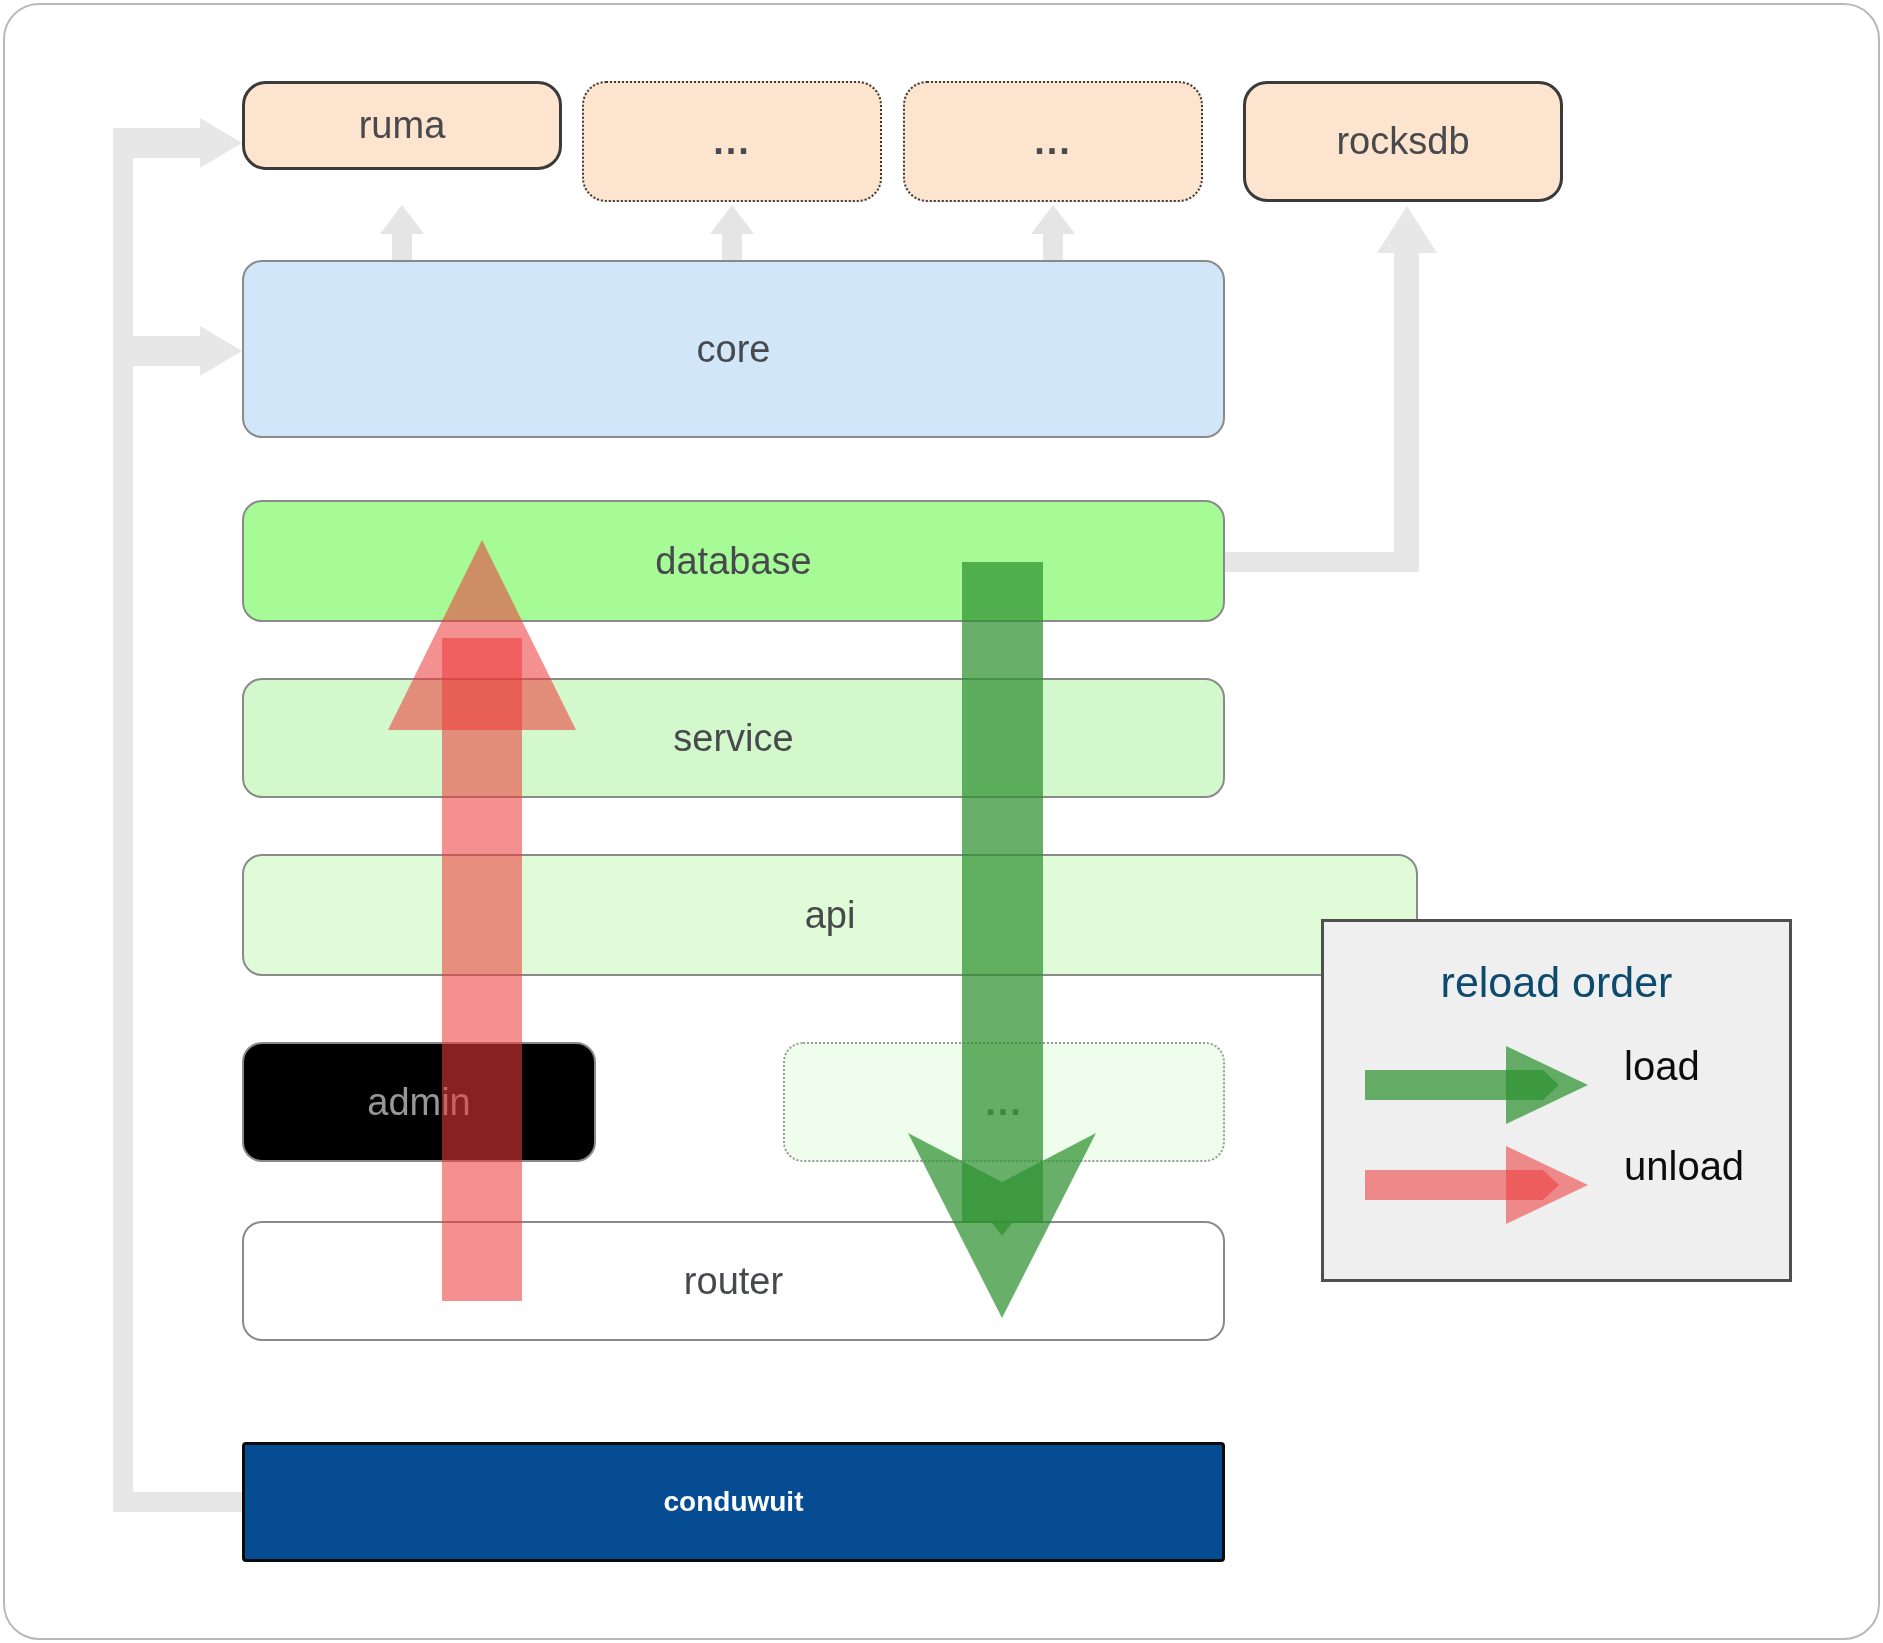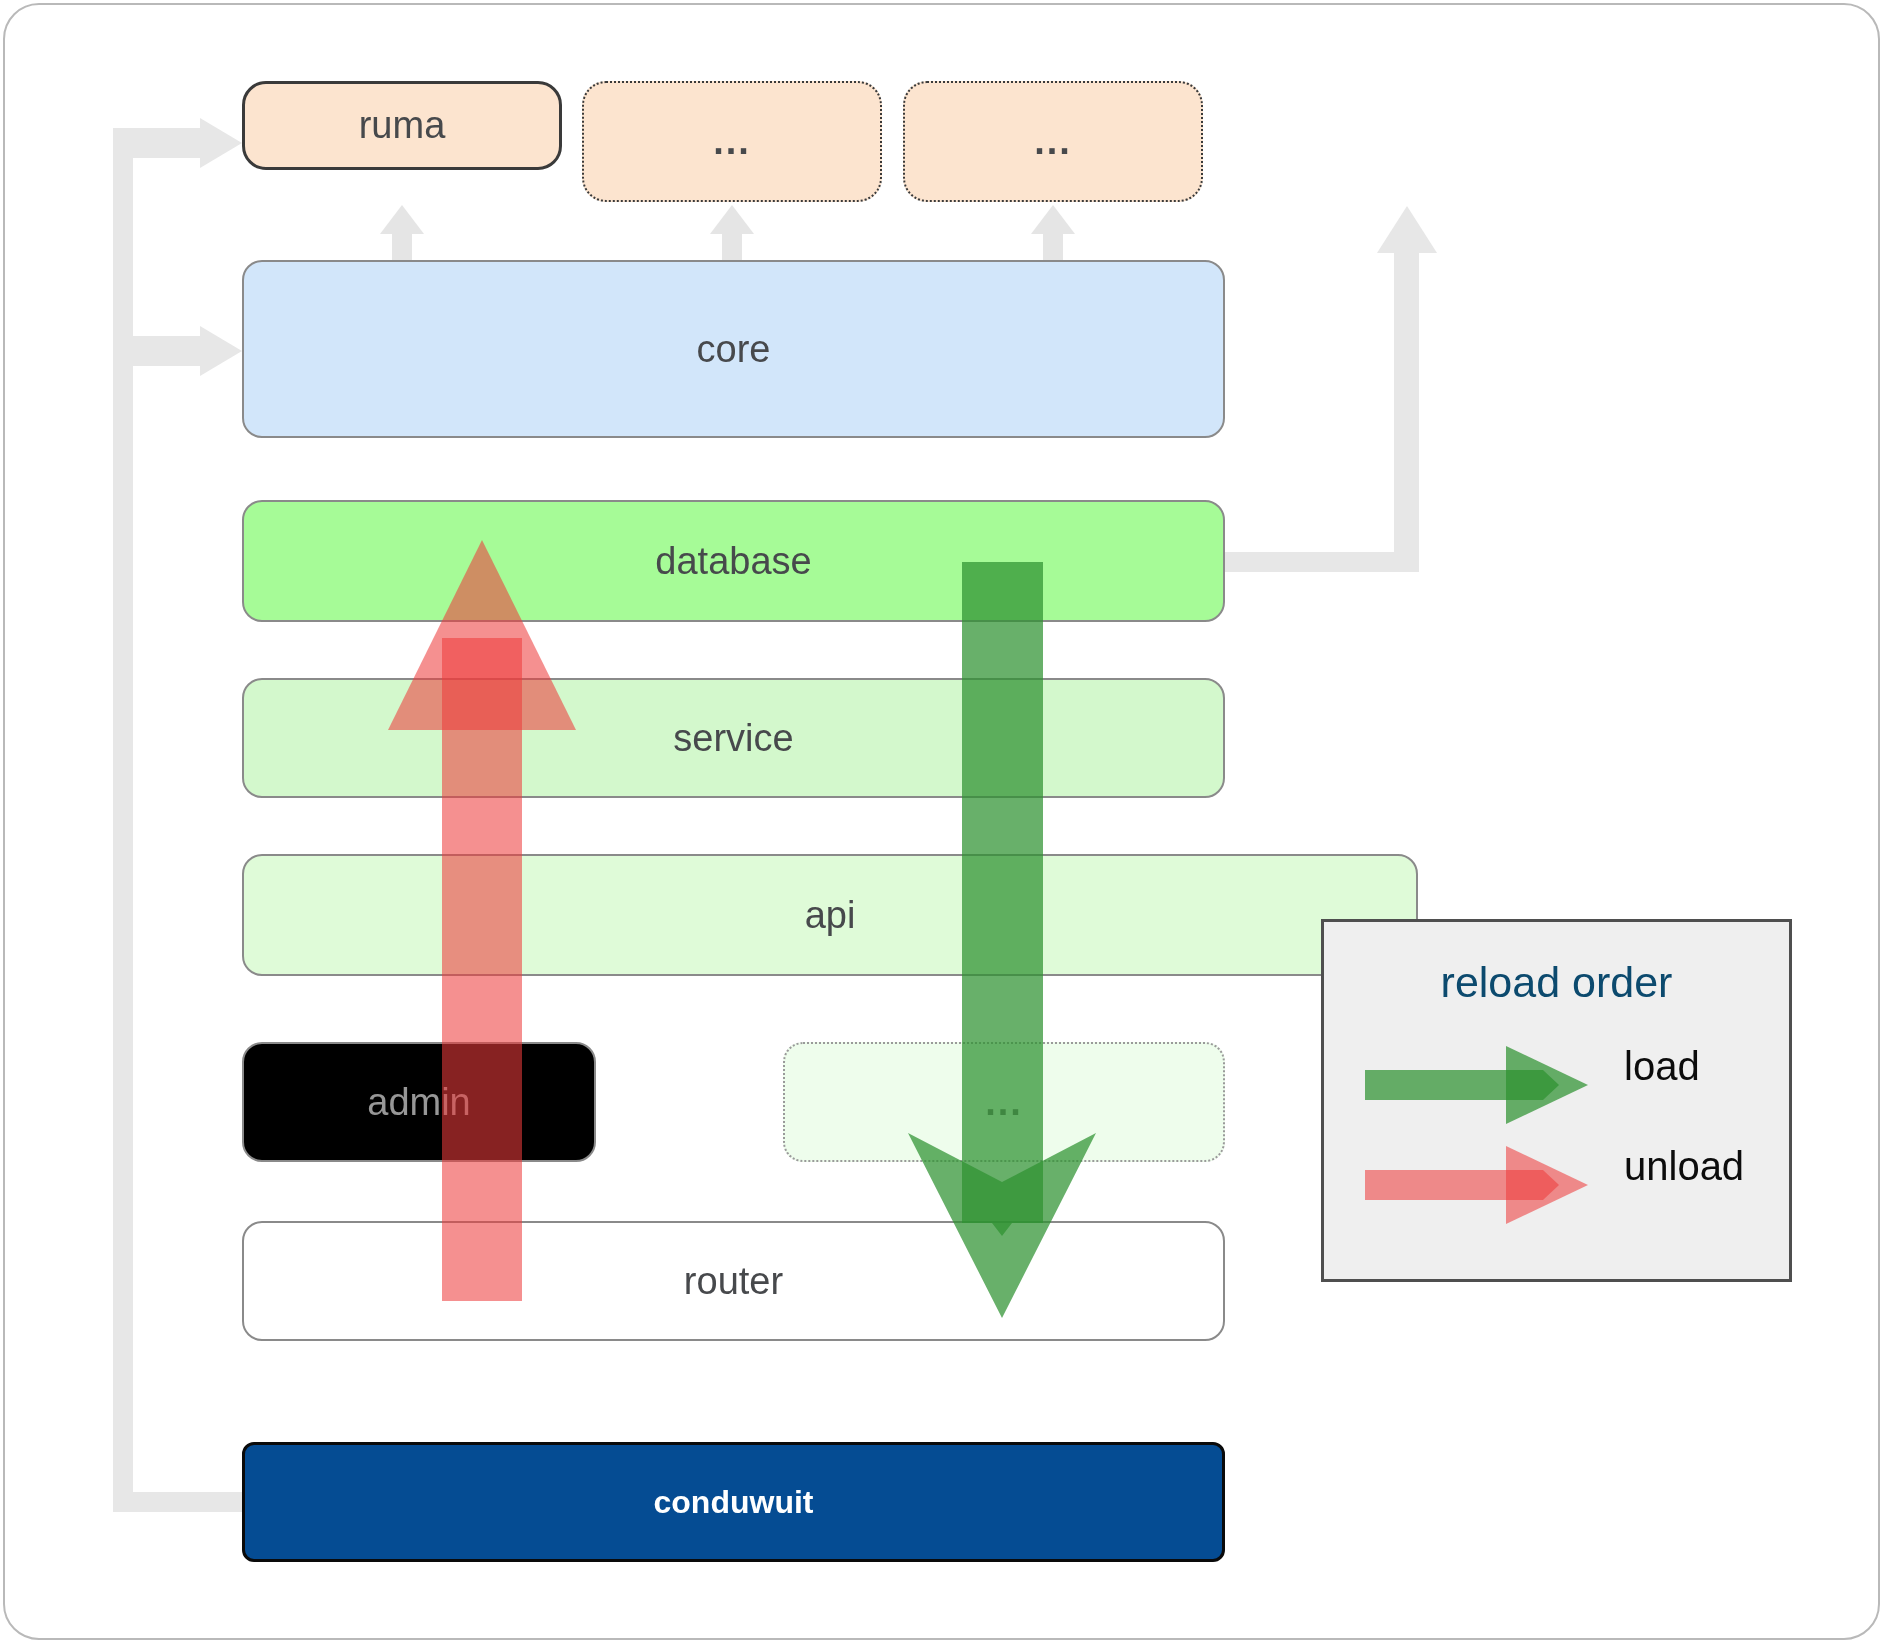--- a/index.html
+++ b/index.html
@@ -17,21 +17,21 @@
   .b-rocksdb  {left:1243px;top:81px;width:320px;height:121px;background:#fce4cf;border:3px solid #3a3a3a;border-radius:24px;}
   
   .b-core     {left:242px;top:260px;width:983px;height:178px;background:#d2e6fa;border:2px solid #8a8a8a;}
   .b-database {left:242px;top:500px;width:983px;height:122px;background:#a6fb97;border:2px solid #8a8a8a;}
   .b-service  {left:242px;top:678px;width:983px;height:120px;background:#d3f8cc;border:2px solid #8a8a8a;}
   .b-api      {left:242px;top:854px;width:1176px;height:122px;background:#dffbd8;border:2px solid #8a8a8a;}
   .b-admin    {left:242px;top:1042px;width:354px;height:120px;background:#000000;border:2px solid #8a8a8a;color:#979797;}
   .b-adminext {left:783px;top:1042px;width:442px;height:120px;background:#eefdec;border:2px dotted #9a9a9a;color:#6d6d6d;}
   .b-router   {left:242px;top:1221px;width:983px;height:120px;background:#ffffff;border:2px solid #8a8a8a;}
   .b-conduwuit{left:242px;top:1442px;width:983px;height:120px;background:#054c93;border:3px solid #0a0a0a;
-               border-radius:12px;color:#ffffff;font-weight:700;font-size:32px;}
+               border-radius:4px;color:#ffffff;font-weight:700;font-size:28px;}
   svg.overlay{position:absolute;left:0;top:0;pointer-events:none;}
   #connector-layer{z-index:0;}
   .boxlayer{z-index:1;}
   #flow-layer{z-index:2;}
   
   .legend{position:absolute;left:1321px;top:919px;width:471px;height:363px;
           background:#efefef;border:3px solid #4f4f4f;box-sizing:border-box;z-index:1;}
   .legend-title{position:absolute;left:0;top:36px;width:100%;text-align:center;
                 font-size:43px;color:#0c4a6e;}
   .legend-arrow{position:absolute;left:37px;width:240px;height:95px;}
@@ -77,20 +77,23 @@
 
 <div class="boxlayer" style="position:absolute;left:0;top:0;z-index:1;width:1883px;height:1643px;">
   <div class="box b-ruma">
     <span>ruma</span>
   </div>
   <div class="box b-ext1">
     <span class="dots">...</span>
   </div>
   <div class="box b-ext2">
     <span class="dots">...</span>
+  </div>
+  <div class="box b-rocksdb">
+    <span>rocksdb</span>
   </div>
   <div class="box b-core">
     <span>core</span>
   </div>
   <div class="box b-database">
     <span>database</span>
   </div>
   <div class="box b-service">
     <span>service</span>
   </div>

